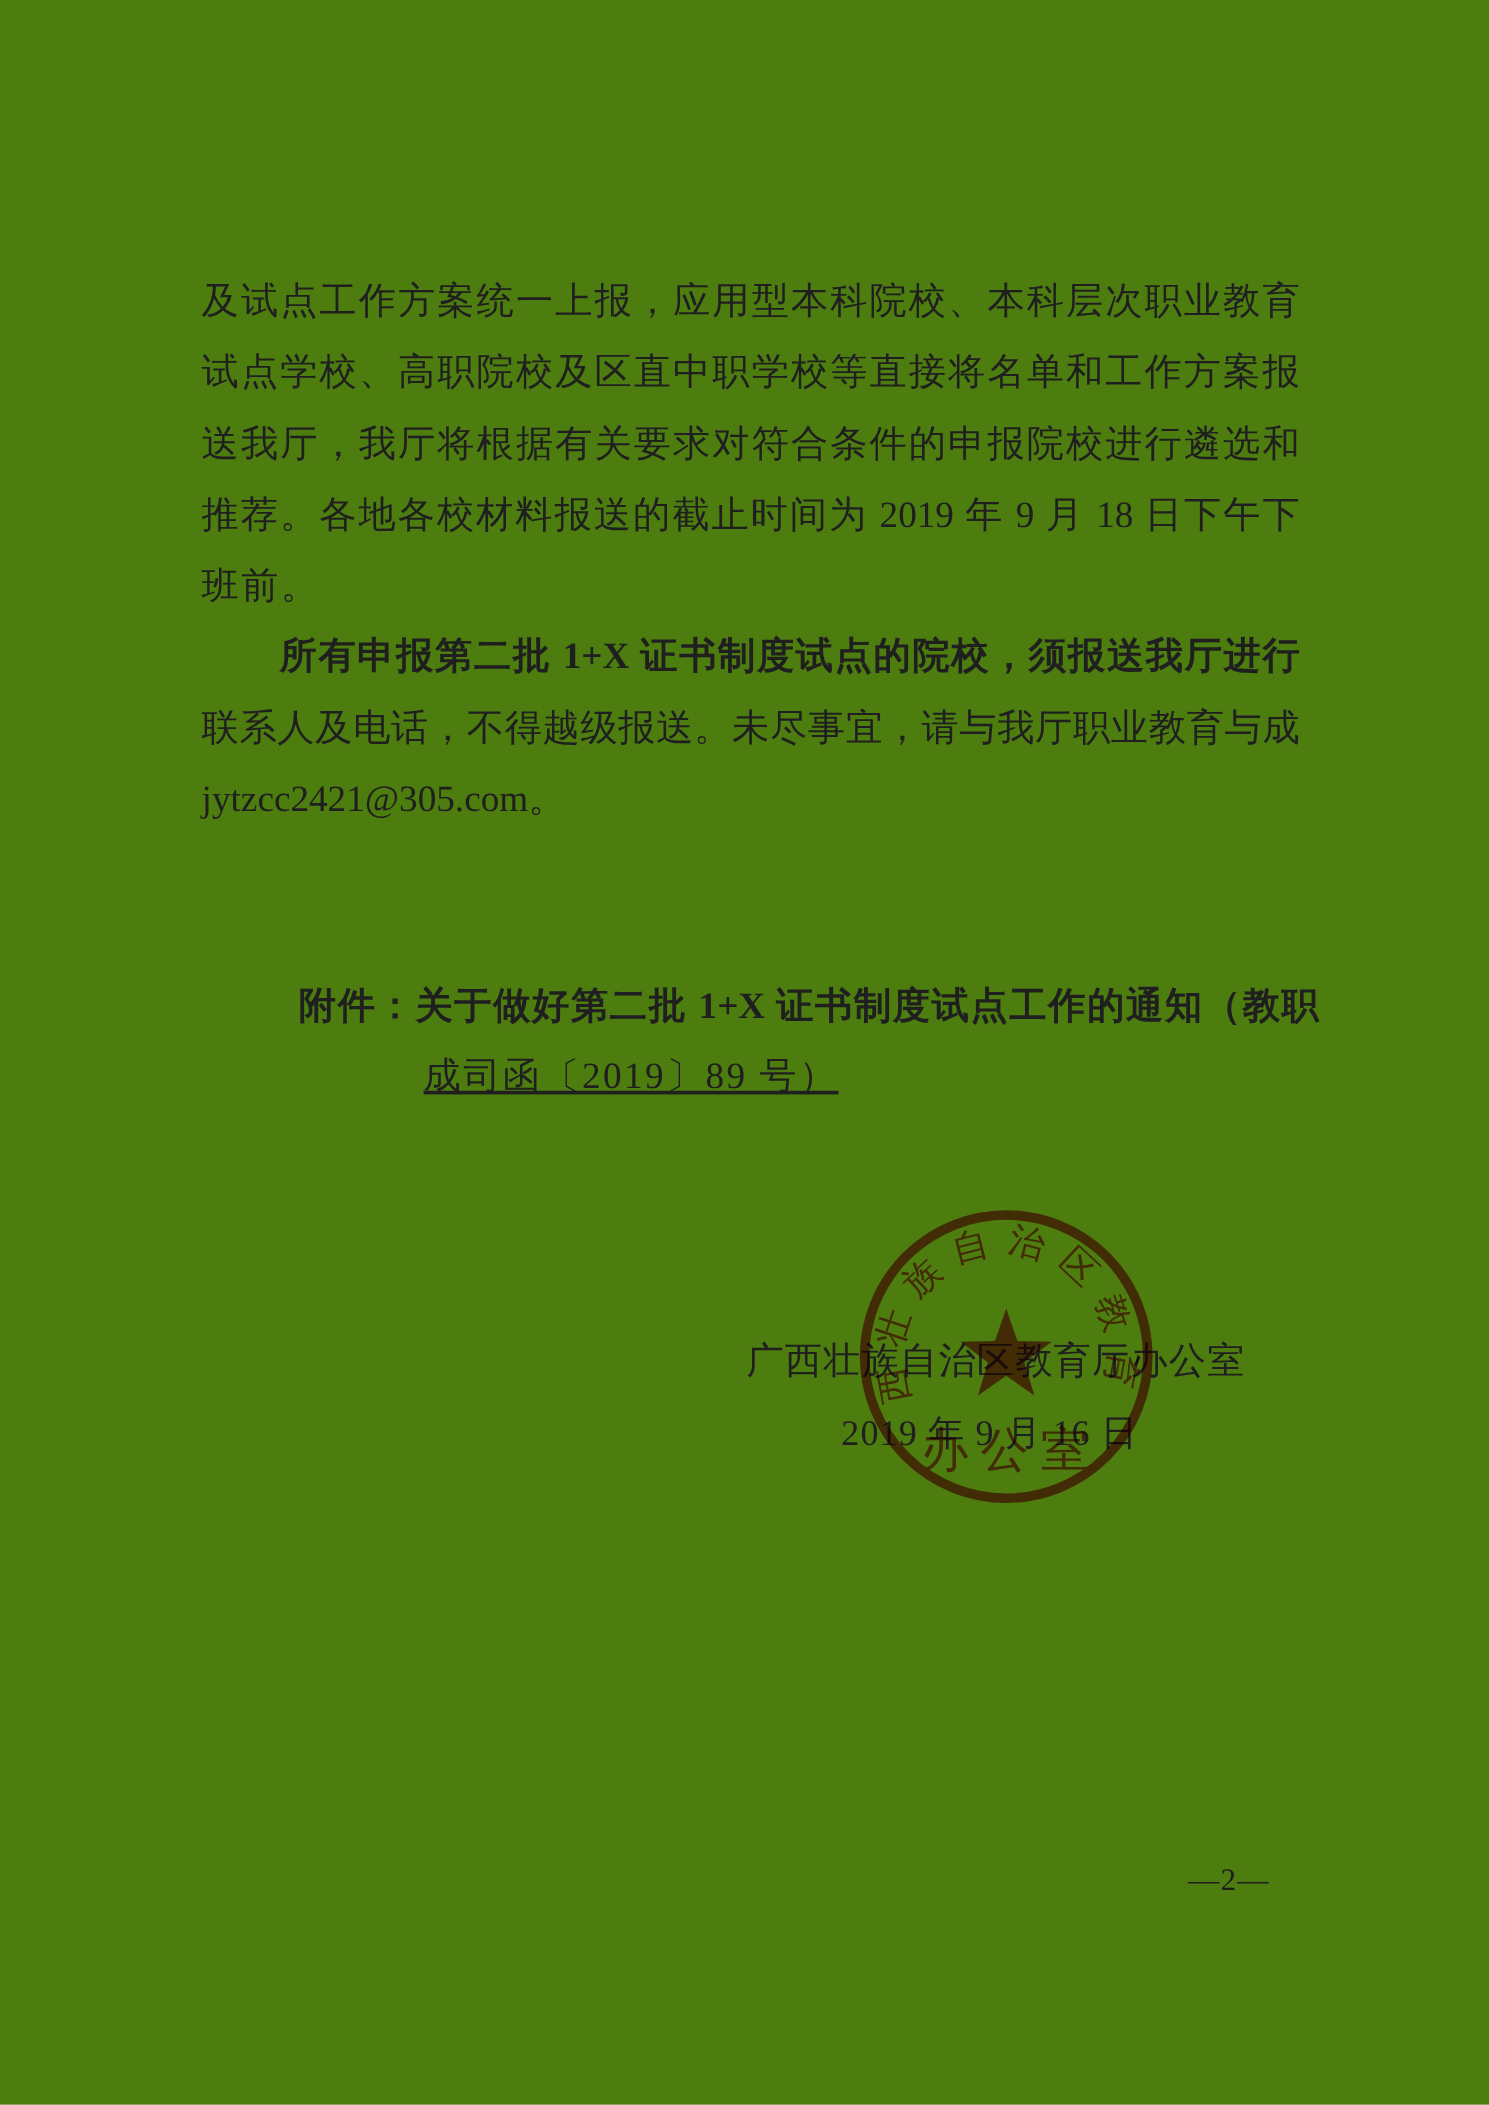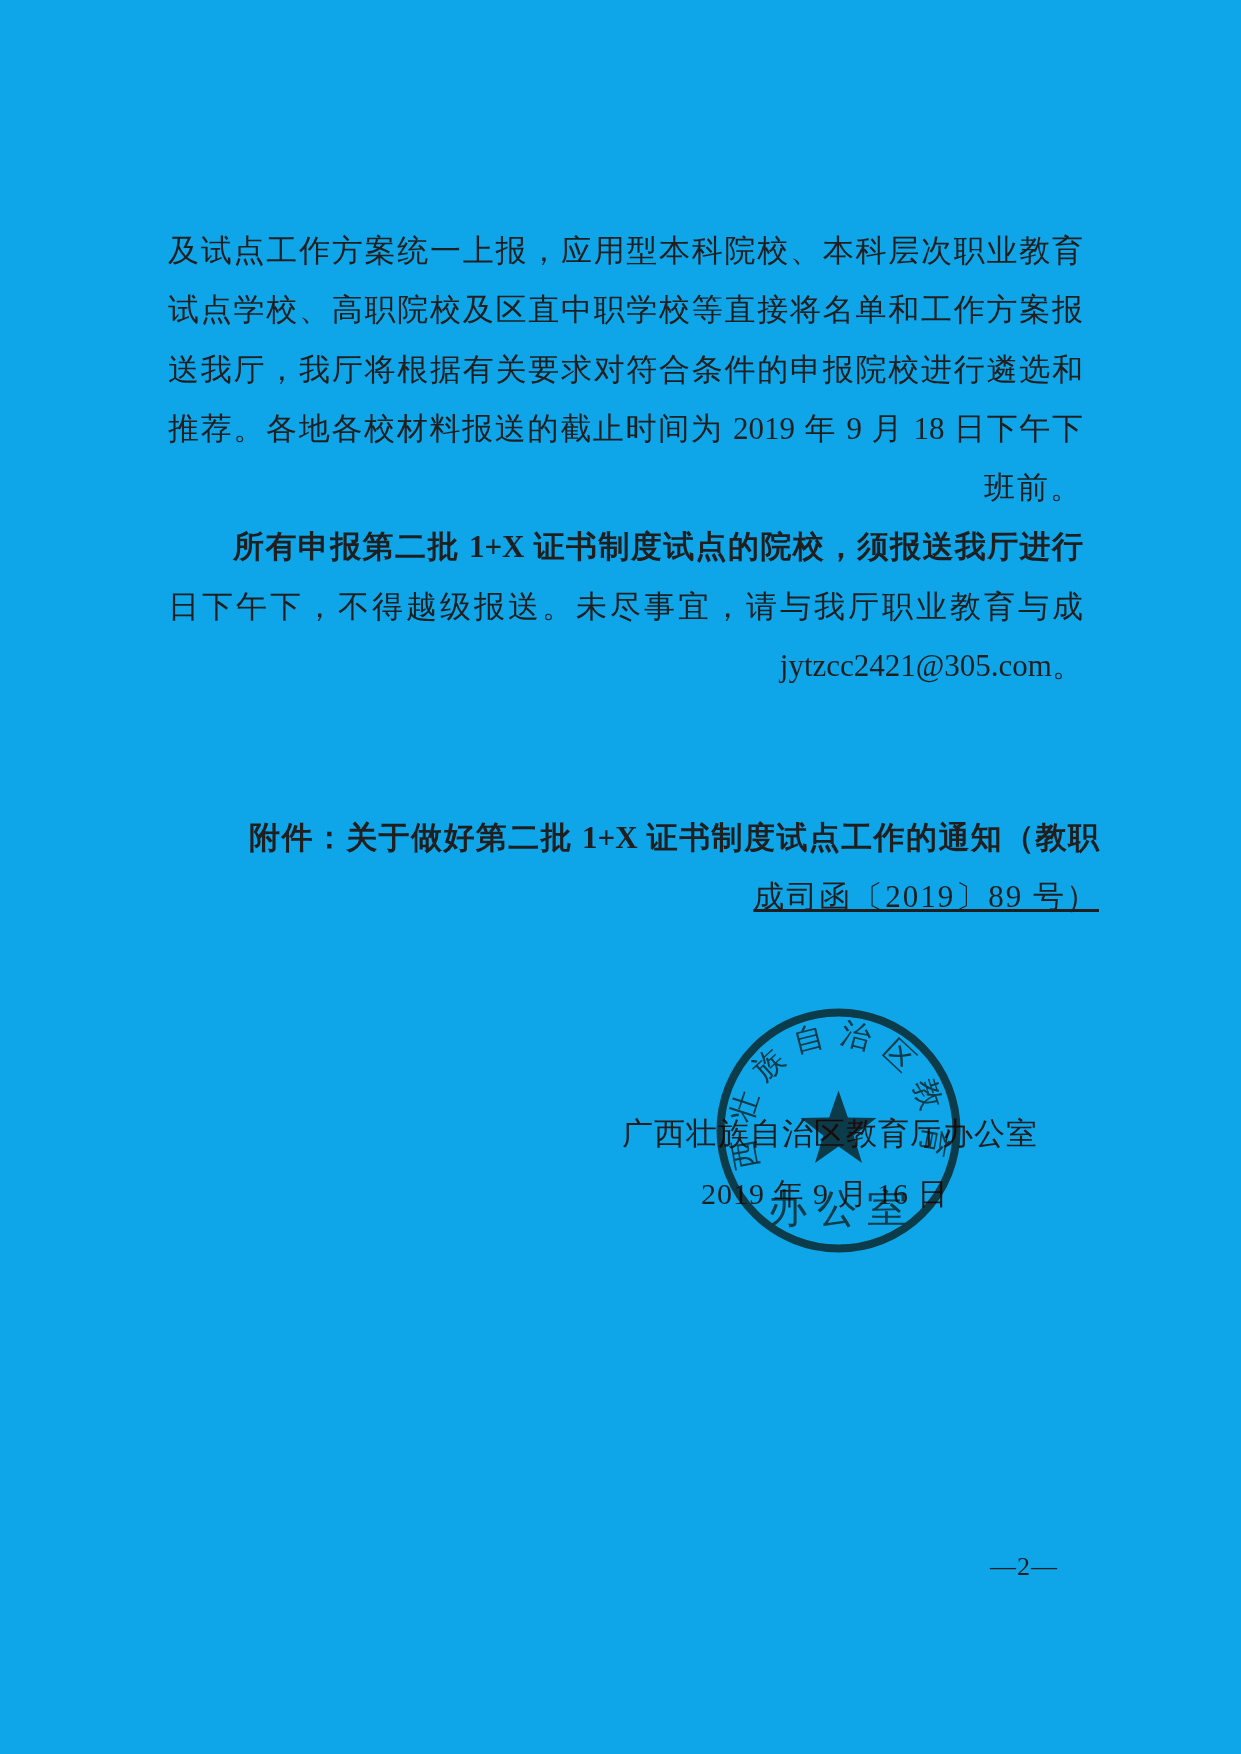--- a/index.html
+++ b/index.html
@@ -1,37 +1,36 @@
 <!DOCTYPE html>
 <html><head>
 <meta charset="utf-8">
 <style>
   html, body { margin: 0; padding: 0; background: #e8e8e8; }
   .page {
     position: relative;
     width: 1241px;
     height: 1754px;
     margin: 0 auto;
-    background: #0ea5e9;
+    background: #4d7c0f;
     overflow: hidden;
     font-family: "Liberation Serif", "DejaVu Serif", serif;
     color: #1f1f1f;
   }
   .body-text {
     position: absolute;
     left: 168px;
     top: 221px;
     width: 915px;
     font-size: 31px;
   }
   .line {
     height: 59.3px;
     line-height: 59.3px;
     white-space: nowrap;
-    text-align: right;
   }
   .j {
     white-space: normal;
     text-align: justify;
     text-align-last: justify;
     -moz-text-align-last: justify;
   }
   .ls { letter-spacing: 2px; }
   .ind2 { padding-left: 65px; font-weight: bold; }
   .attachment {
@@ -82,21 +81,21 @@
 
 <div class="page">
 
   <div class="body-text">
     <div class="line j">及试点工作方案统一上报，应用型本科院校、本科层次职业教育</div>
     <div class="line j">试点学校、高职院校及区直中职学校等直接将名单和工作方案报</div>
     <div class="line j">送我厅，我厅将根据有关要求对符合条件的申报院校进行遴选和</div>
     <div class="line j">推荐。各地各校材料报送的截止时间为 2019 年 9 月 18 日下午下</div>
     <div class="line ls">班前。</div>
     <div class="line j ind2">所有申报第二批 1+X 证书制度试点的院校，须报送我厅进行</div>
-    <div class="line j">日下午下，不得越级报送。未尽事宜，请与我厅职业教育与成</div>
+    <div class="line j">联系人及电话，不得越级报送。未尽事宜，请与我厅职业教育与成</div>
     <div class="line">jytzcc2421@305.com。</div>
   </div>
 
   <div class="attachment">
     <div class="line j ind2">附件：关于做好第二批 1+X 证书制度试点工作的通知（教职</div>
     <div class="line att-l2">成司函〔2019〕89 号）</div>
   </div>
 
   <div class="signature-name">广西壮族自治区教育厅办公室</div>
   <div class="signature-date">2019 年 9 月 16 日</div>

